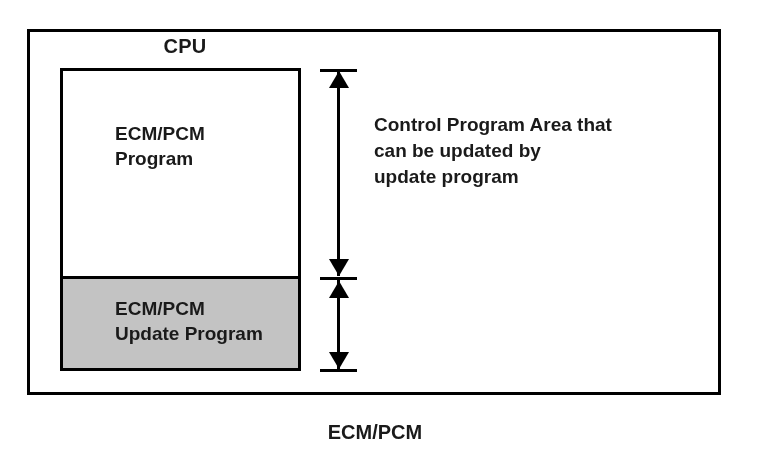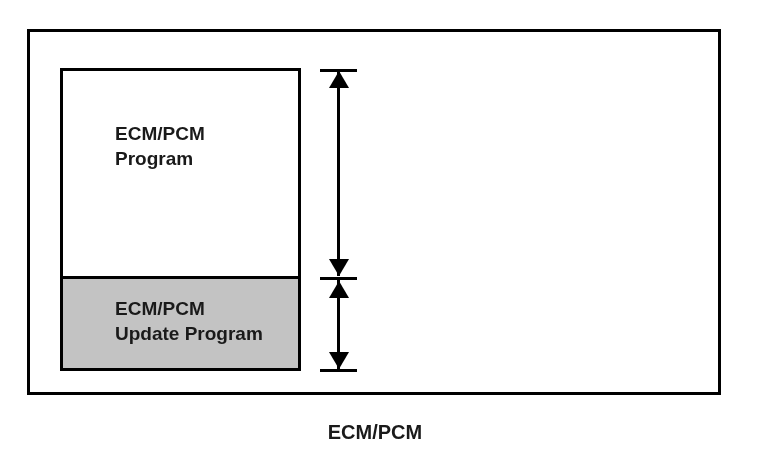--- a/index.html
+++ b/index.html
@@ -172,20 +172,21 @@
     white-space: nowrap;
   }
 </style>
 </head>
 <body>
 
 <div id="diagram-root">
 
   <div class="outer-box"></div>
 
+  <div class="cpu-label">CPU</div>
 
   <div class="memory-box">
 
     <div class="memory-segment segment-upper">
       <div class="segment-text">ECM/PCM
 Program</div>
     </div>
 
     <div class="memory-segment segment-lower">
       <div class="segment-text">ECM/PCM
@@ -203,17 +204,20 @@
     <div class="dim-shaft shaft-upper"></div>
     <div class="dim-shaft shaft-lower"></div>
 
     <div class="arrow-head arrow-up   head-top-up"></div>
     <div class="arrow-head arrow-down head-upper-down"></div>
     <div class="arrow-head arrow-up   head-lower-up"></div>
     <div class="arrow-head arrow-down head-bottom-down"></div>
 
   </div>
 
+  <div class="callout callout-updatable">Control Program Area that
+can be updated by
+update program</div>
 
 
   <div class="figure-caption">ECM/PCM</div>
 
 </div>
 
 </body></html>

